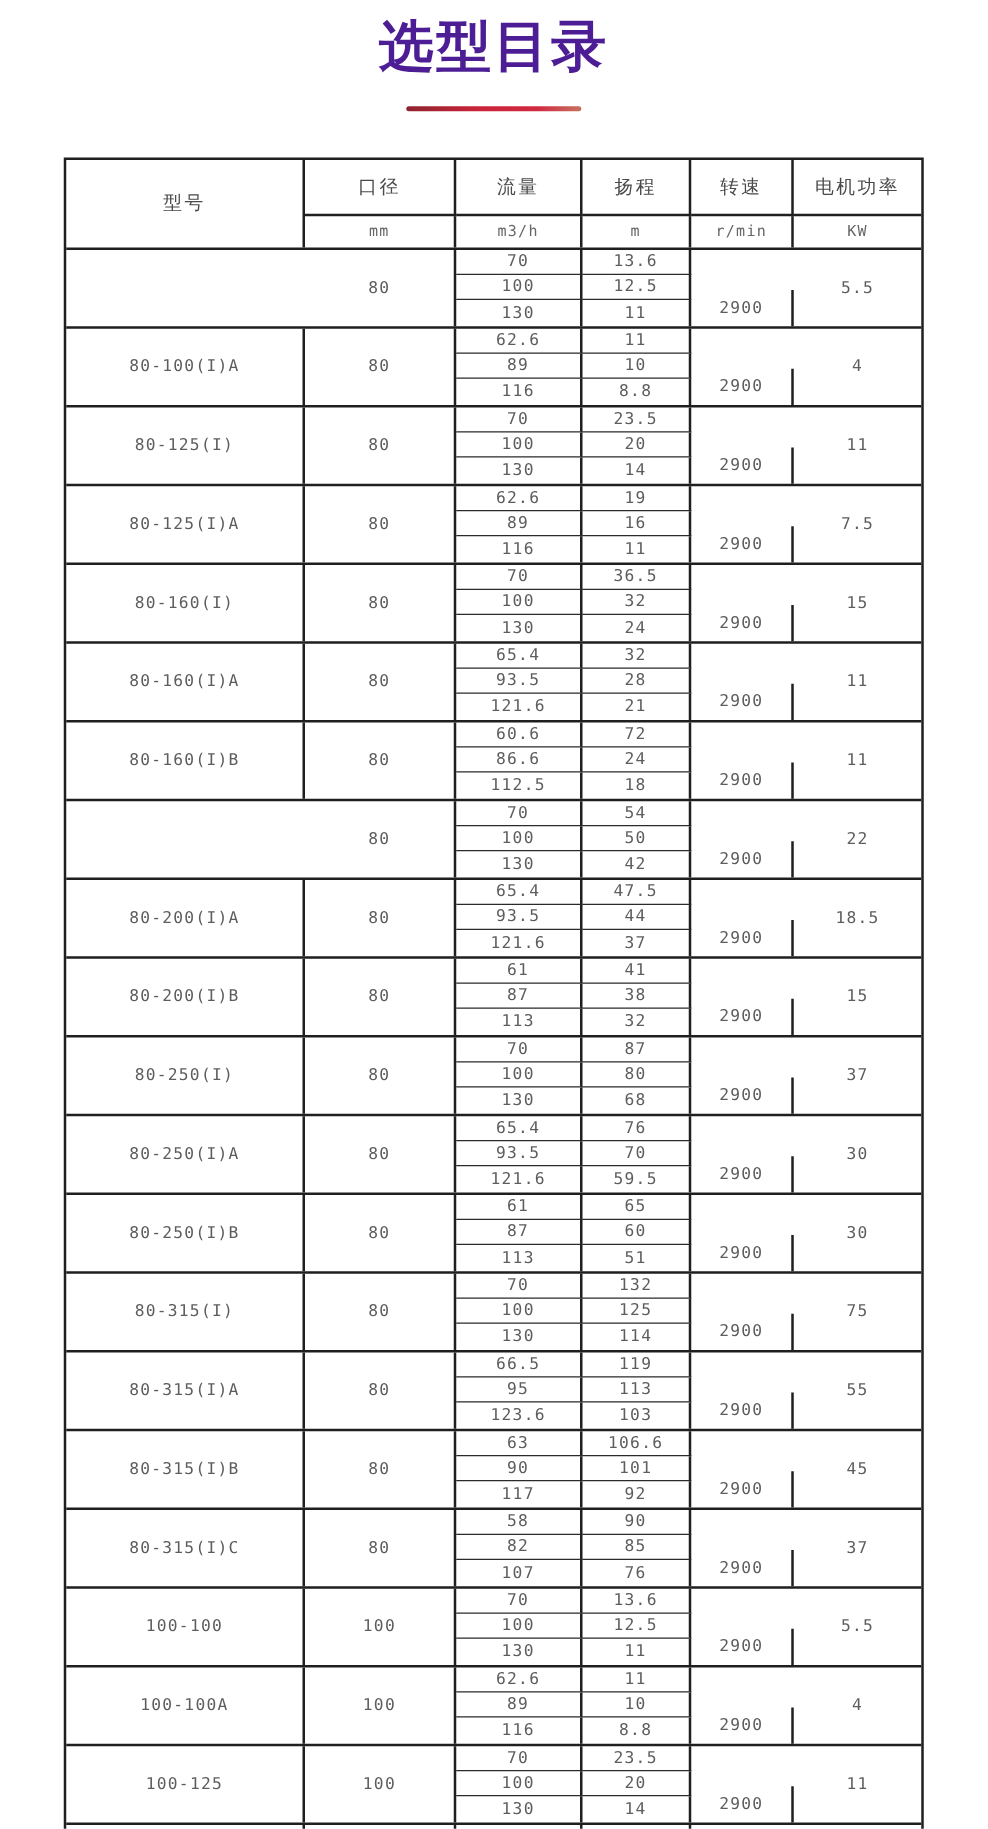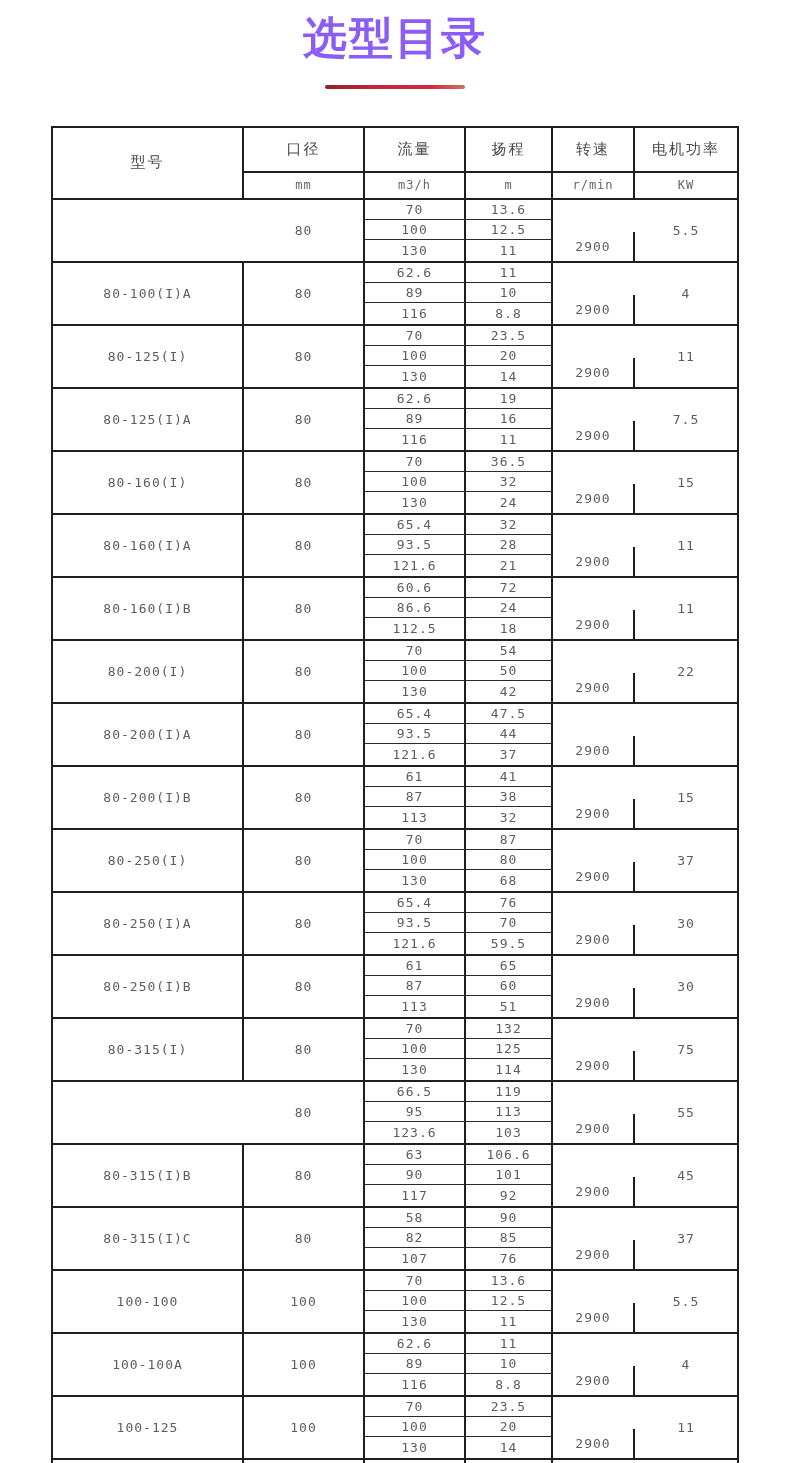--- a/index.html
+++ b/index.html
@@ -14,21 +14,21 @@
     overflow:hidden;
     font-family:"DejaVu Sans",sans-serif;
     position:relative;
   }
   .page-title{
     margin-top:12px;
     text-align:center;
     font-size:44px;
     line-height:1.2;
     font-weight:800;
-    color:#8b5cf6;
+    color:#4c1d95;
     letter-spacing:2px;
   }
   .title-underline{
     width:140px;height:4px;
     margin:20px auto 0 auto;
     border-radius:2px;
     background:linear-gradient(90deg,#8e2430 0%,#c92438 40%,#d02a42 75%,#c86a5c 97%);
   }
   .catalog-table{
     width:688px;
@@ -195,41 +195,41 @@
     <div class="cell f1">60.6</div>
     <div class="cell h1">72</div>
     <div class="cell f2">86.6</div>
     <div class="cell h2">24</div>
     <div class="cell f3">112.5</div>
     <div class="cell h3">18</div>
     <div class="cell c-speed">2900</div>
     <div class="cell c-power">11</div>
   </div>
       <div class="grid6 block">
-    <div class="cell c-model">80-200(I)</div>
     <div class="cell c-dia">80</div>
     <div class="cell f1">70</div>
     <div class="cell h1">54</div>
     <div class="cell f2">100</div>
     <div class="cell h2">50</div>
     <div class="cell f3">130</div>
     <div class="cell h3">42</div>
     <div class="cell c-speed">2900</div>
     <div class="cell c-power">22</div>
   </div>
       <div class="grid6 block">
     <div class="cell c-model">80-200(I)A</div>
     <div class="cell c-dia">80</div>
     <div class="cell f1">65.4</div>
     <div class="cell h1">47.5</div>
     <div class="cell f2">93.5</div>
     <div class="cell h2">44</div>
     <div class="cell f3">121.6</div>
     <div class="cell h3">37</div>
     <div class="cell c-speed">2900</div>
+    <div class="cell c-power">18.5</div>
   </div>
       <div class="grid6 block">
     <div class="cell c-model">80-200(I)B</div>
     <div class="cell c-dia">80</div>
     <div class="cell f1">61</div>
     <div class="cell h1">41</div>
     <div class="cell f2">87</div>
     <div class="cell h2">38</div>
     <div class="cell f3">113</div>
     <div class="cell h3">32</div>
@@ -278,20 +278,21 @@
     <div class="cell f1">70</div>
     <div class="cell h1">132</div>
     <div class="cell f2">100</div>
     <div class="cell h2">125</div>
     <div class="cell f3">130</div>
     <div class="cell h3">114</div>
     <div class="cell c-speed">2900</div>
     <div class="cell c-power">75</div>
   </div>
       <div class="grid6 block">
+    <div class="cell c-model">80-315(I)A</div>
     <div class="cell c-dia">80</div>
     <div class="cell f1">66.5</div>
     <div class="cell h1">119</div>
     <div class="cell f2">95</div>
     <div class="cell h2">113</div>
     <div class="cell f3">123.6</div>
     <div class="cell h3">103</div>
     <div class="cell c-speed">2900</div>
     <div class="cell c-power">55</div>
   </div>

